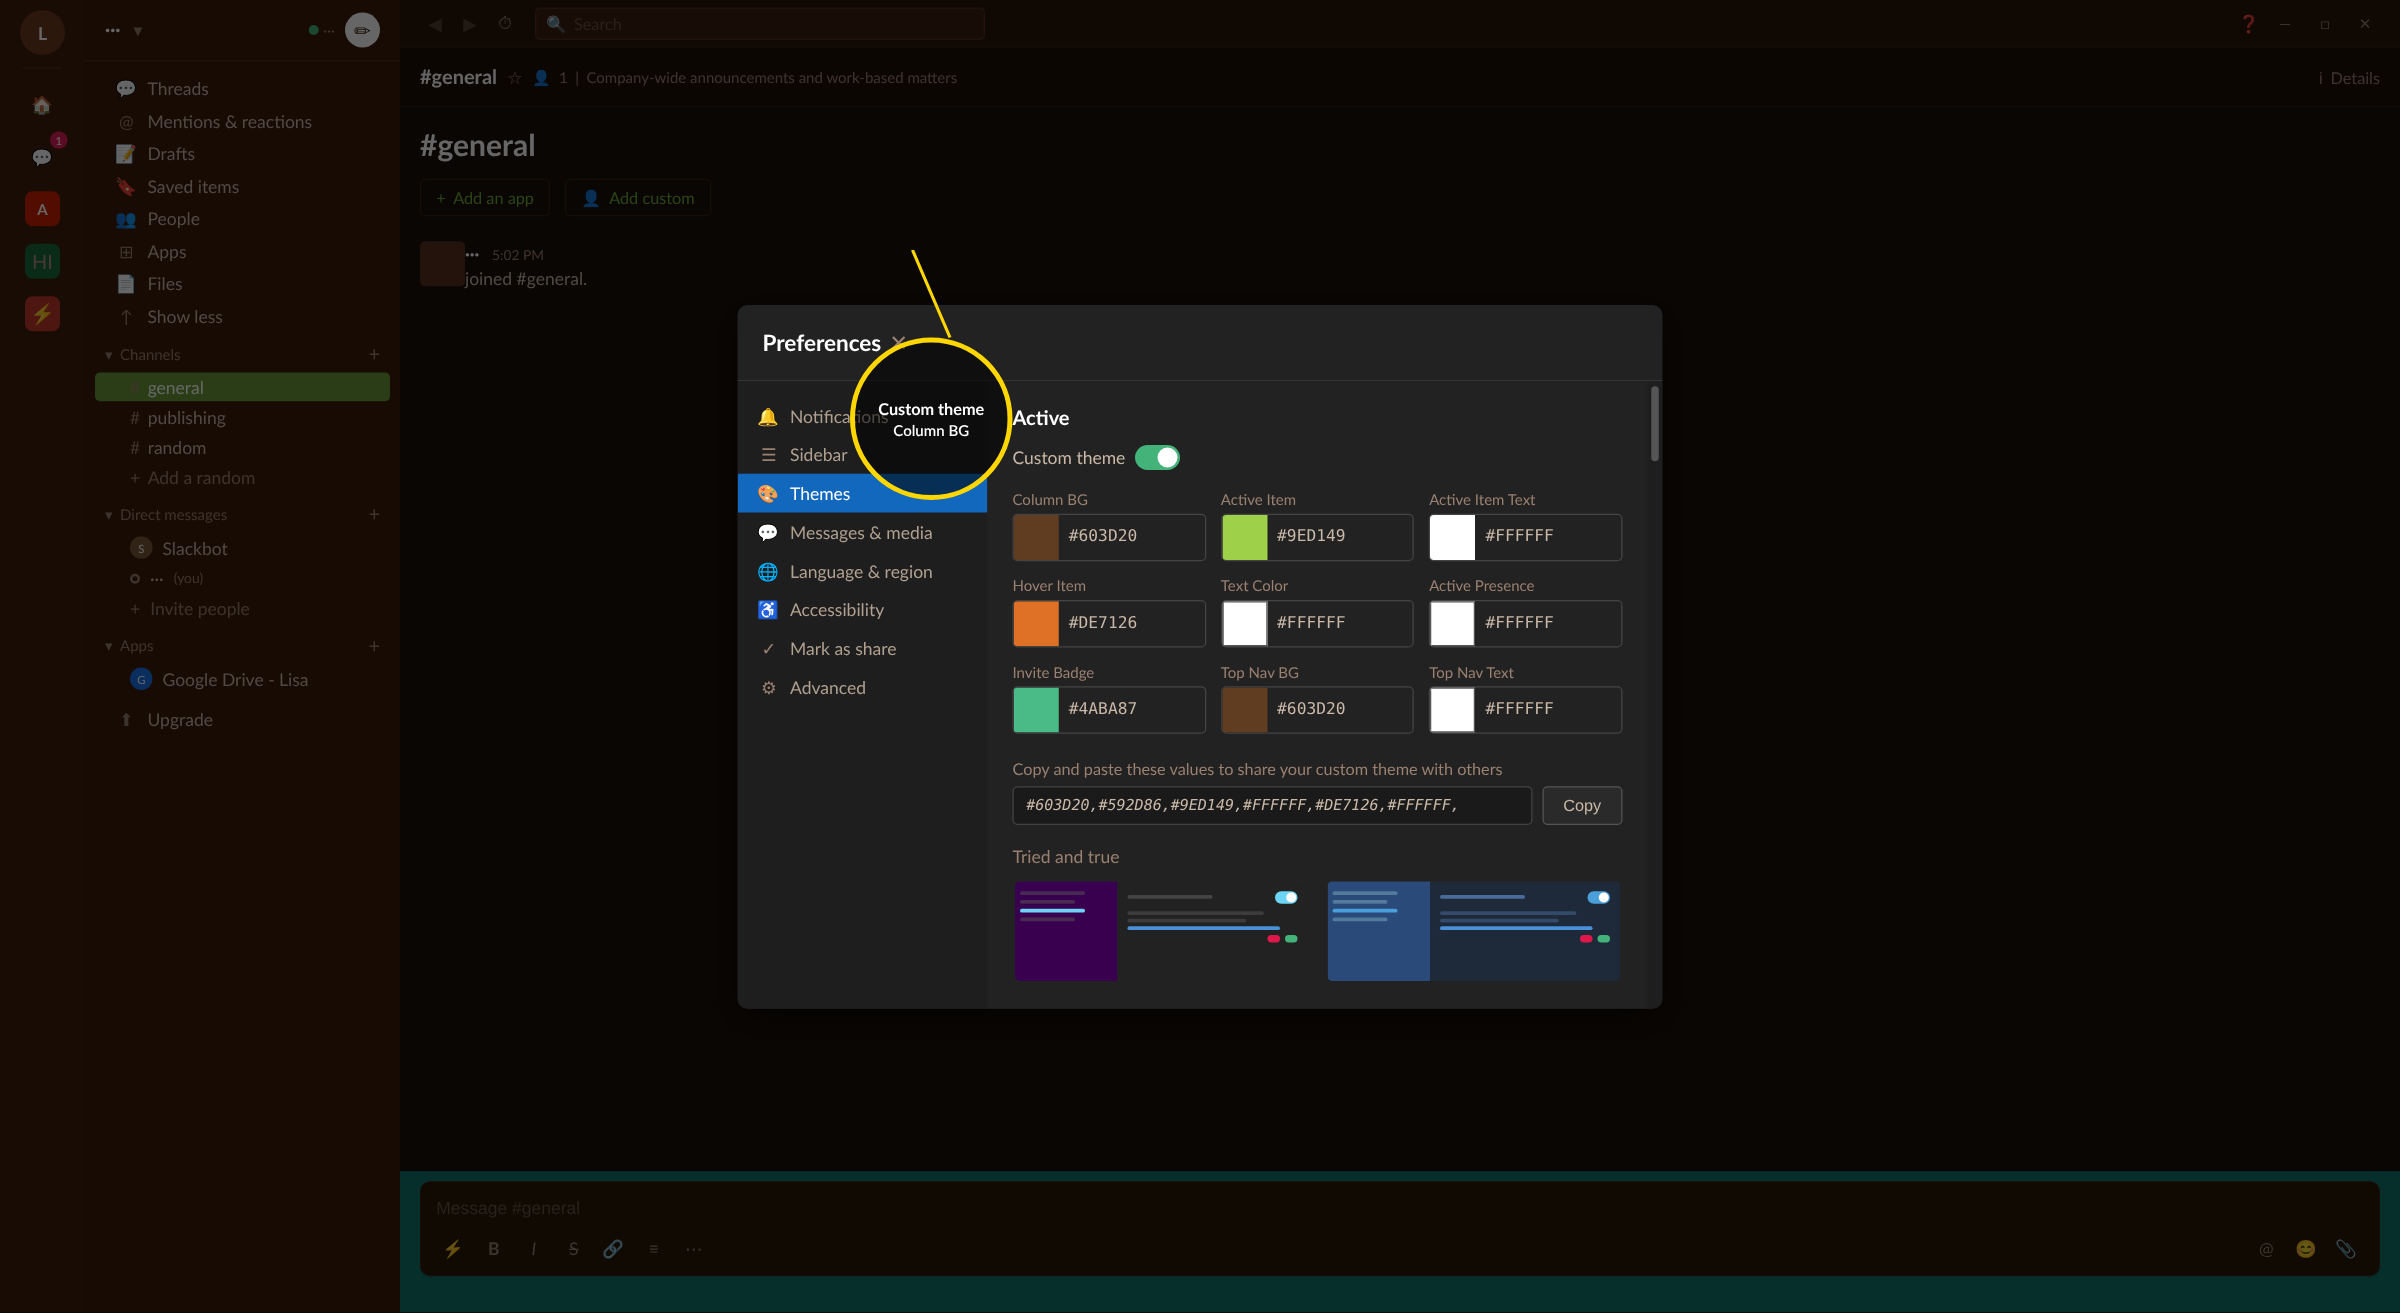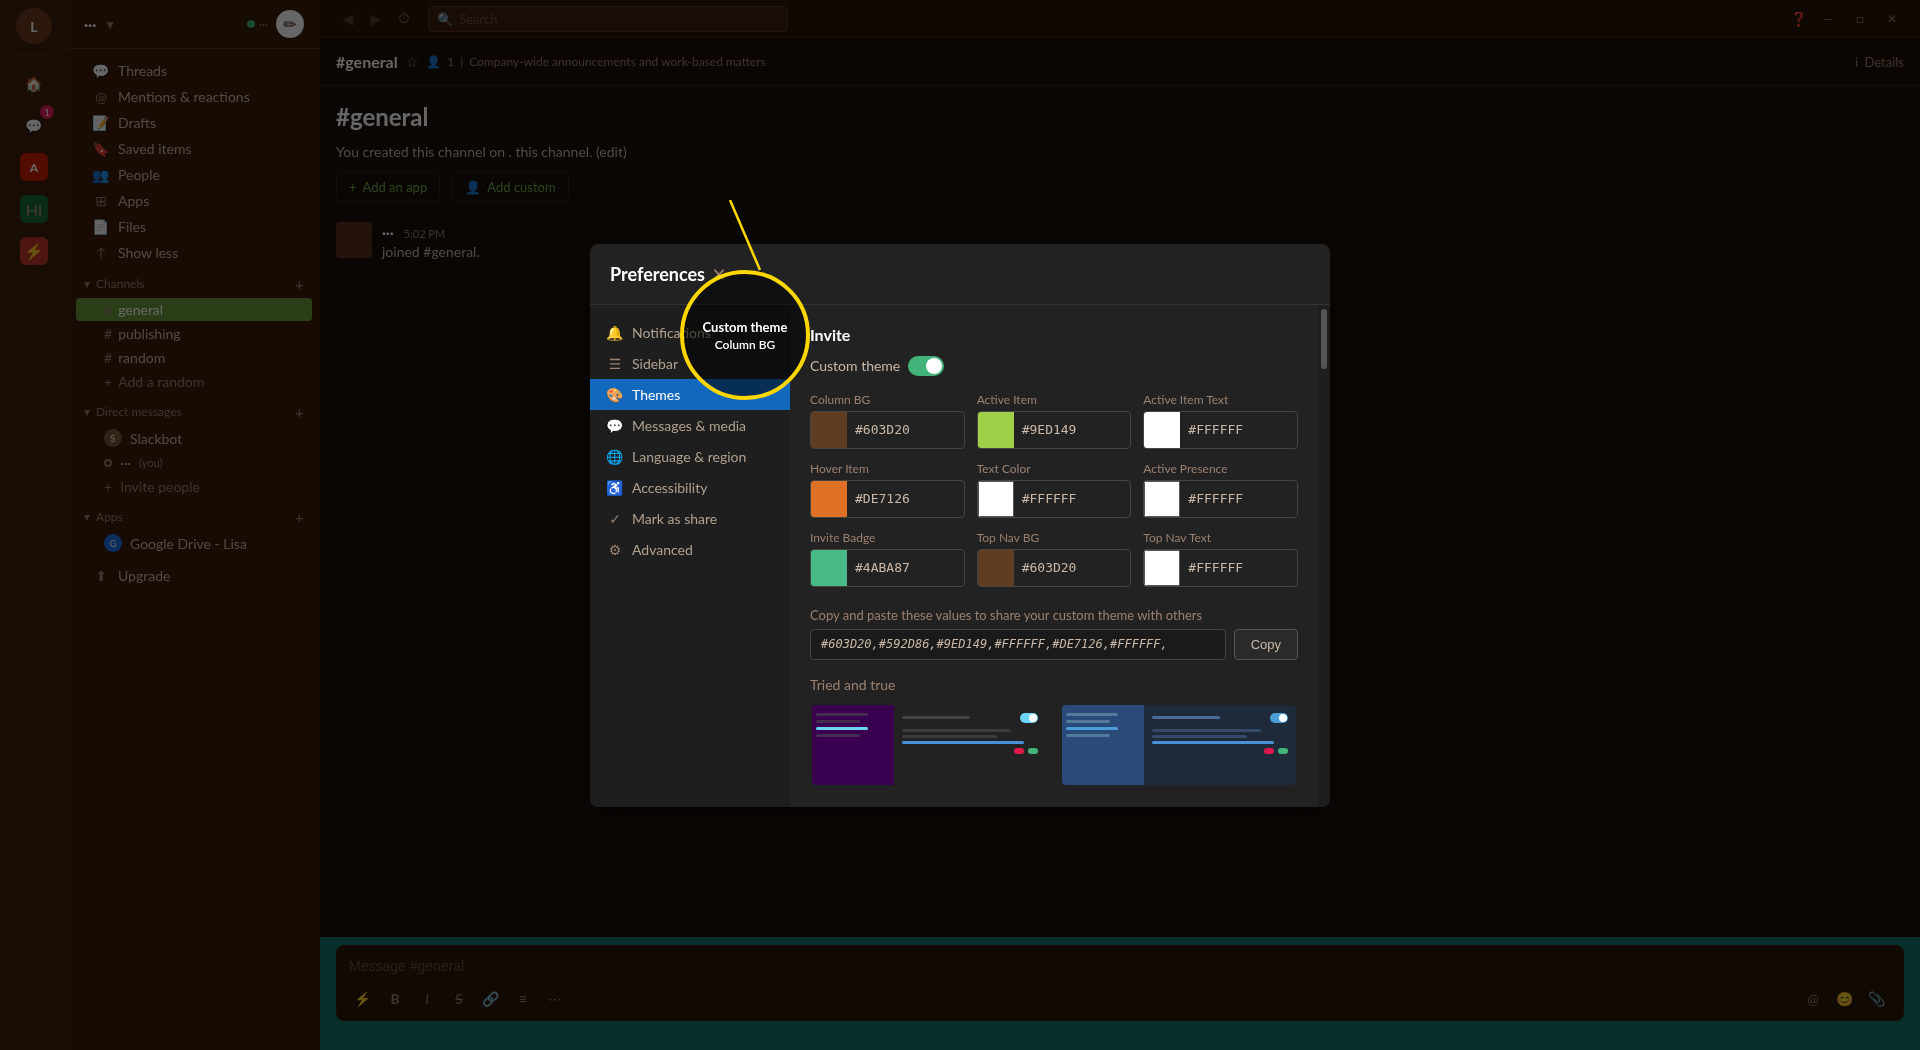--- a/index.html
+++ b/index.html
@@ -63,21 +63,21 @@
 
     
     .chat-area { flex: 1; overflow-y: auto; padding: 16px; background: #1a1008; }
     .chat-area::-webkit-scrollbar { width: 6px; }
     .chat-area::-webkit-scrollbar-thumb { background: #3a2010; border-radius: 3px; }
     .chat-welcome { margin-bottom: 20px; }
     .chat-welcome h2 { font-size: 24px; font-weight: 700; color: #fff; margin-bottom: 12px; }
     .chat-welcome p { font-size: 14px; color: #c9b8a8; margin-bottom: 8px; }
     .chat-actions { display: flex; gap: 12px; margin-top: 12px; }
     .chat-action-btn { display: flex; align-items: center; gap: 6px; padding: 6px 12px; border: 1px solid #3a2010; border-radius: 4px; color: #6aab3a; font-size: 13px; cursor: pointer; background: transparent; }
-    .message { display: flex; gap: 10px; margin-bottom: 16px; }
+    .message { display: flex; gap: 0; margin-bottom: 16px; }
     .message-avatar { width: 36px; height: 36px; border-radius: 4px; background: #5a3020; flex-shrink: 0; }
     .message-content .sender { font-weight: 700; color: #fff; font-size: 14px; }
     .message-content .timestamp { font-size: 11px; color: #9a8070; margin-left: 6px; }
     .message-content .text { font-size: 14px; color: #c9b8a8; margin-top: 2px; }
 
     
     .message-input-area { padding: 8px 16px 29px; background: #0f766e; }
     .message-input-box { border: 1px solid #3a2010; border-radius: 8px; background: #2a1a08; padding: 8px 12px; }
     .message-input { width: 100%; background: transparent; border: none; color: #c9b8a8; font-size: 14px; outline: none; padding: 4px 0; }
     .message-input::placeholder { color: #6a5040; }
@@ -307,24 +307,20 @@
       </div>
       <div class="channel-header-right">
         <span>ℹ</span>
         <span>Details</span>
       </div>
     </div>
 
     <div class="chat-area">
       <div class="chat-welcome">
         <h2>#general</h2>
-        <p>
-          <span>You created this channel on .</span>
-          <span>this channel. (edit)</span>
-        </p>
         <div class="chat-actions">
           <div class="chat-action-btn">
             <span>+</span>
             <span>Add an app</span>
           </div>
           <div class="chat-action-btn">
             <span>👤</span>
             <span>Add custom</span>
           </div>
         </div>
@@ -407,21 +403,21 @@
           <span class="modal-nav-icon">✓</span>
           <span>Mark as share</span>
         </div>
         <div class="modal-nav-item">
           <span class="modal-nav-icon">⚙</span>
           <span>Advanced</span>
         </div>
       </div>
 
       <div class="modal-content">
-        <div class="section-title">Invite</div>
+        <div class="section-title">Active</div>
 
         <div class="custom-theme-row">
           <span>Custom theme</span>
           <div class="custom-theme-toggle"></div>
         </div>
 
         <div class="colors-grid">
 
           <div class="color-field">
             <span class="color-label">Column BG</span>

